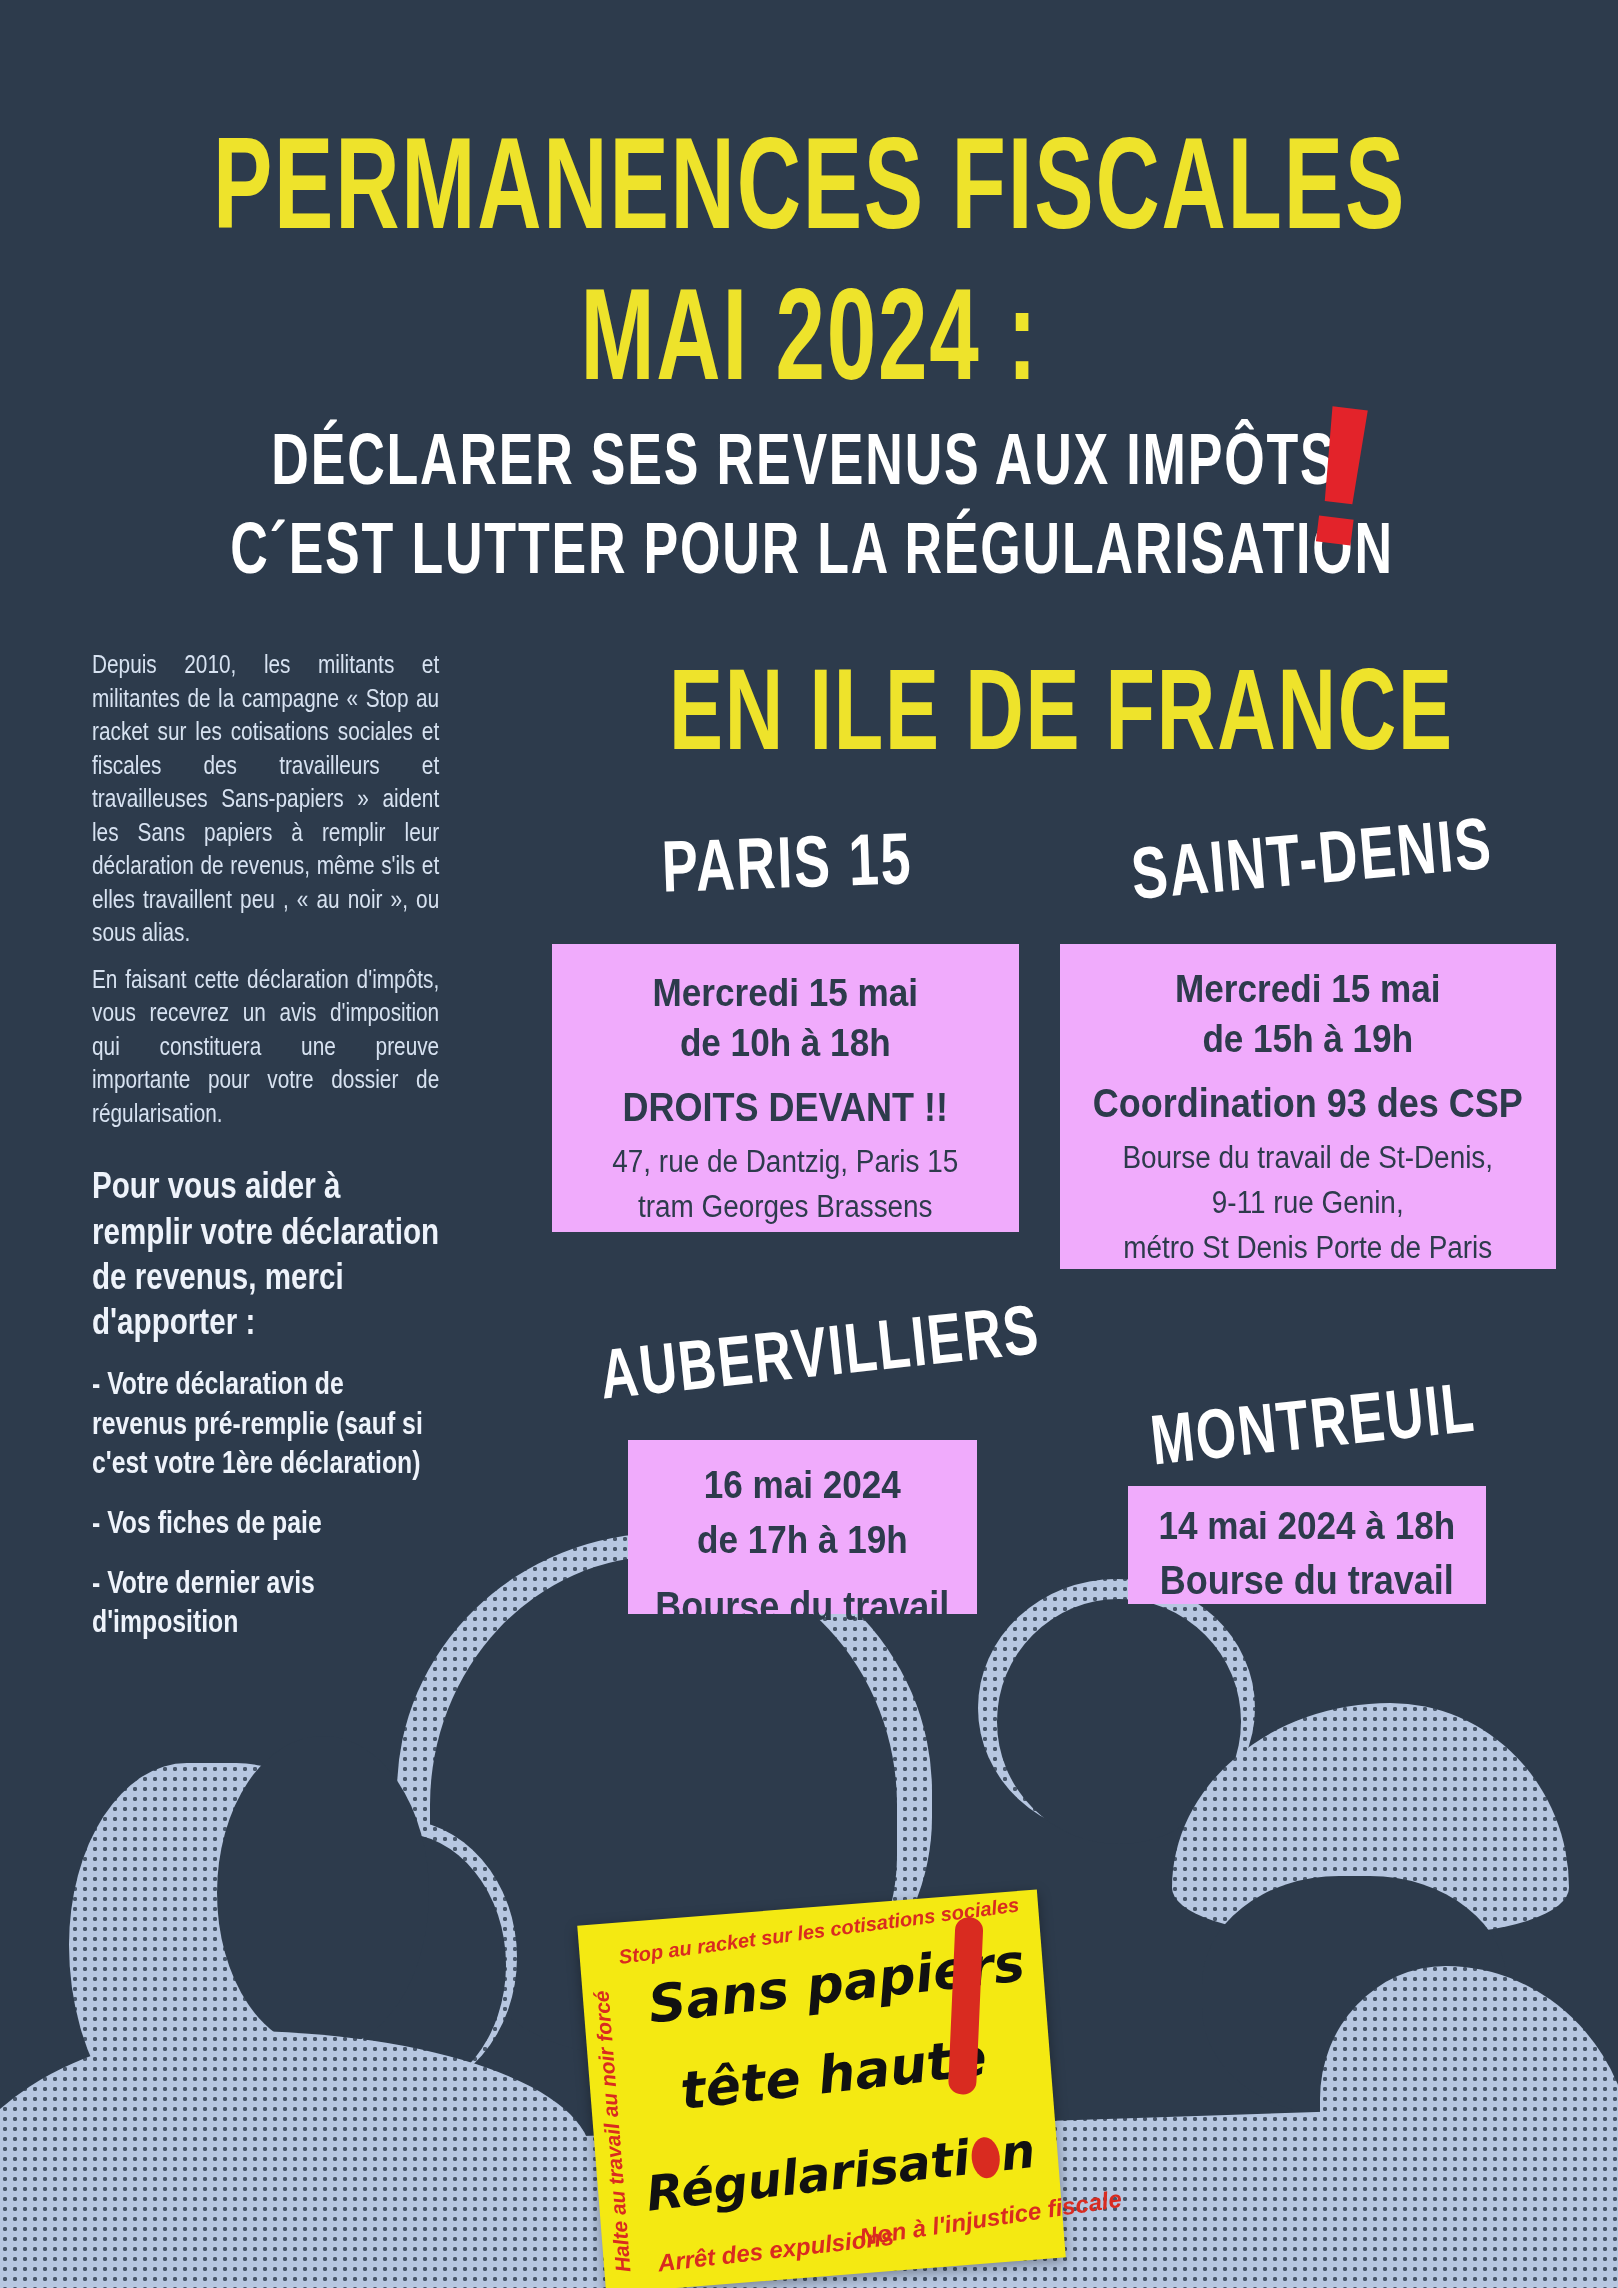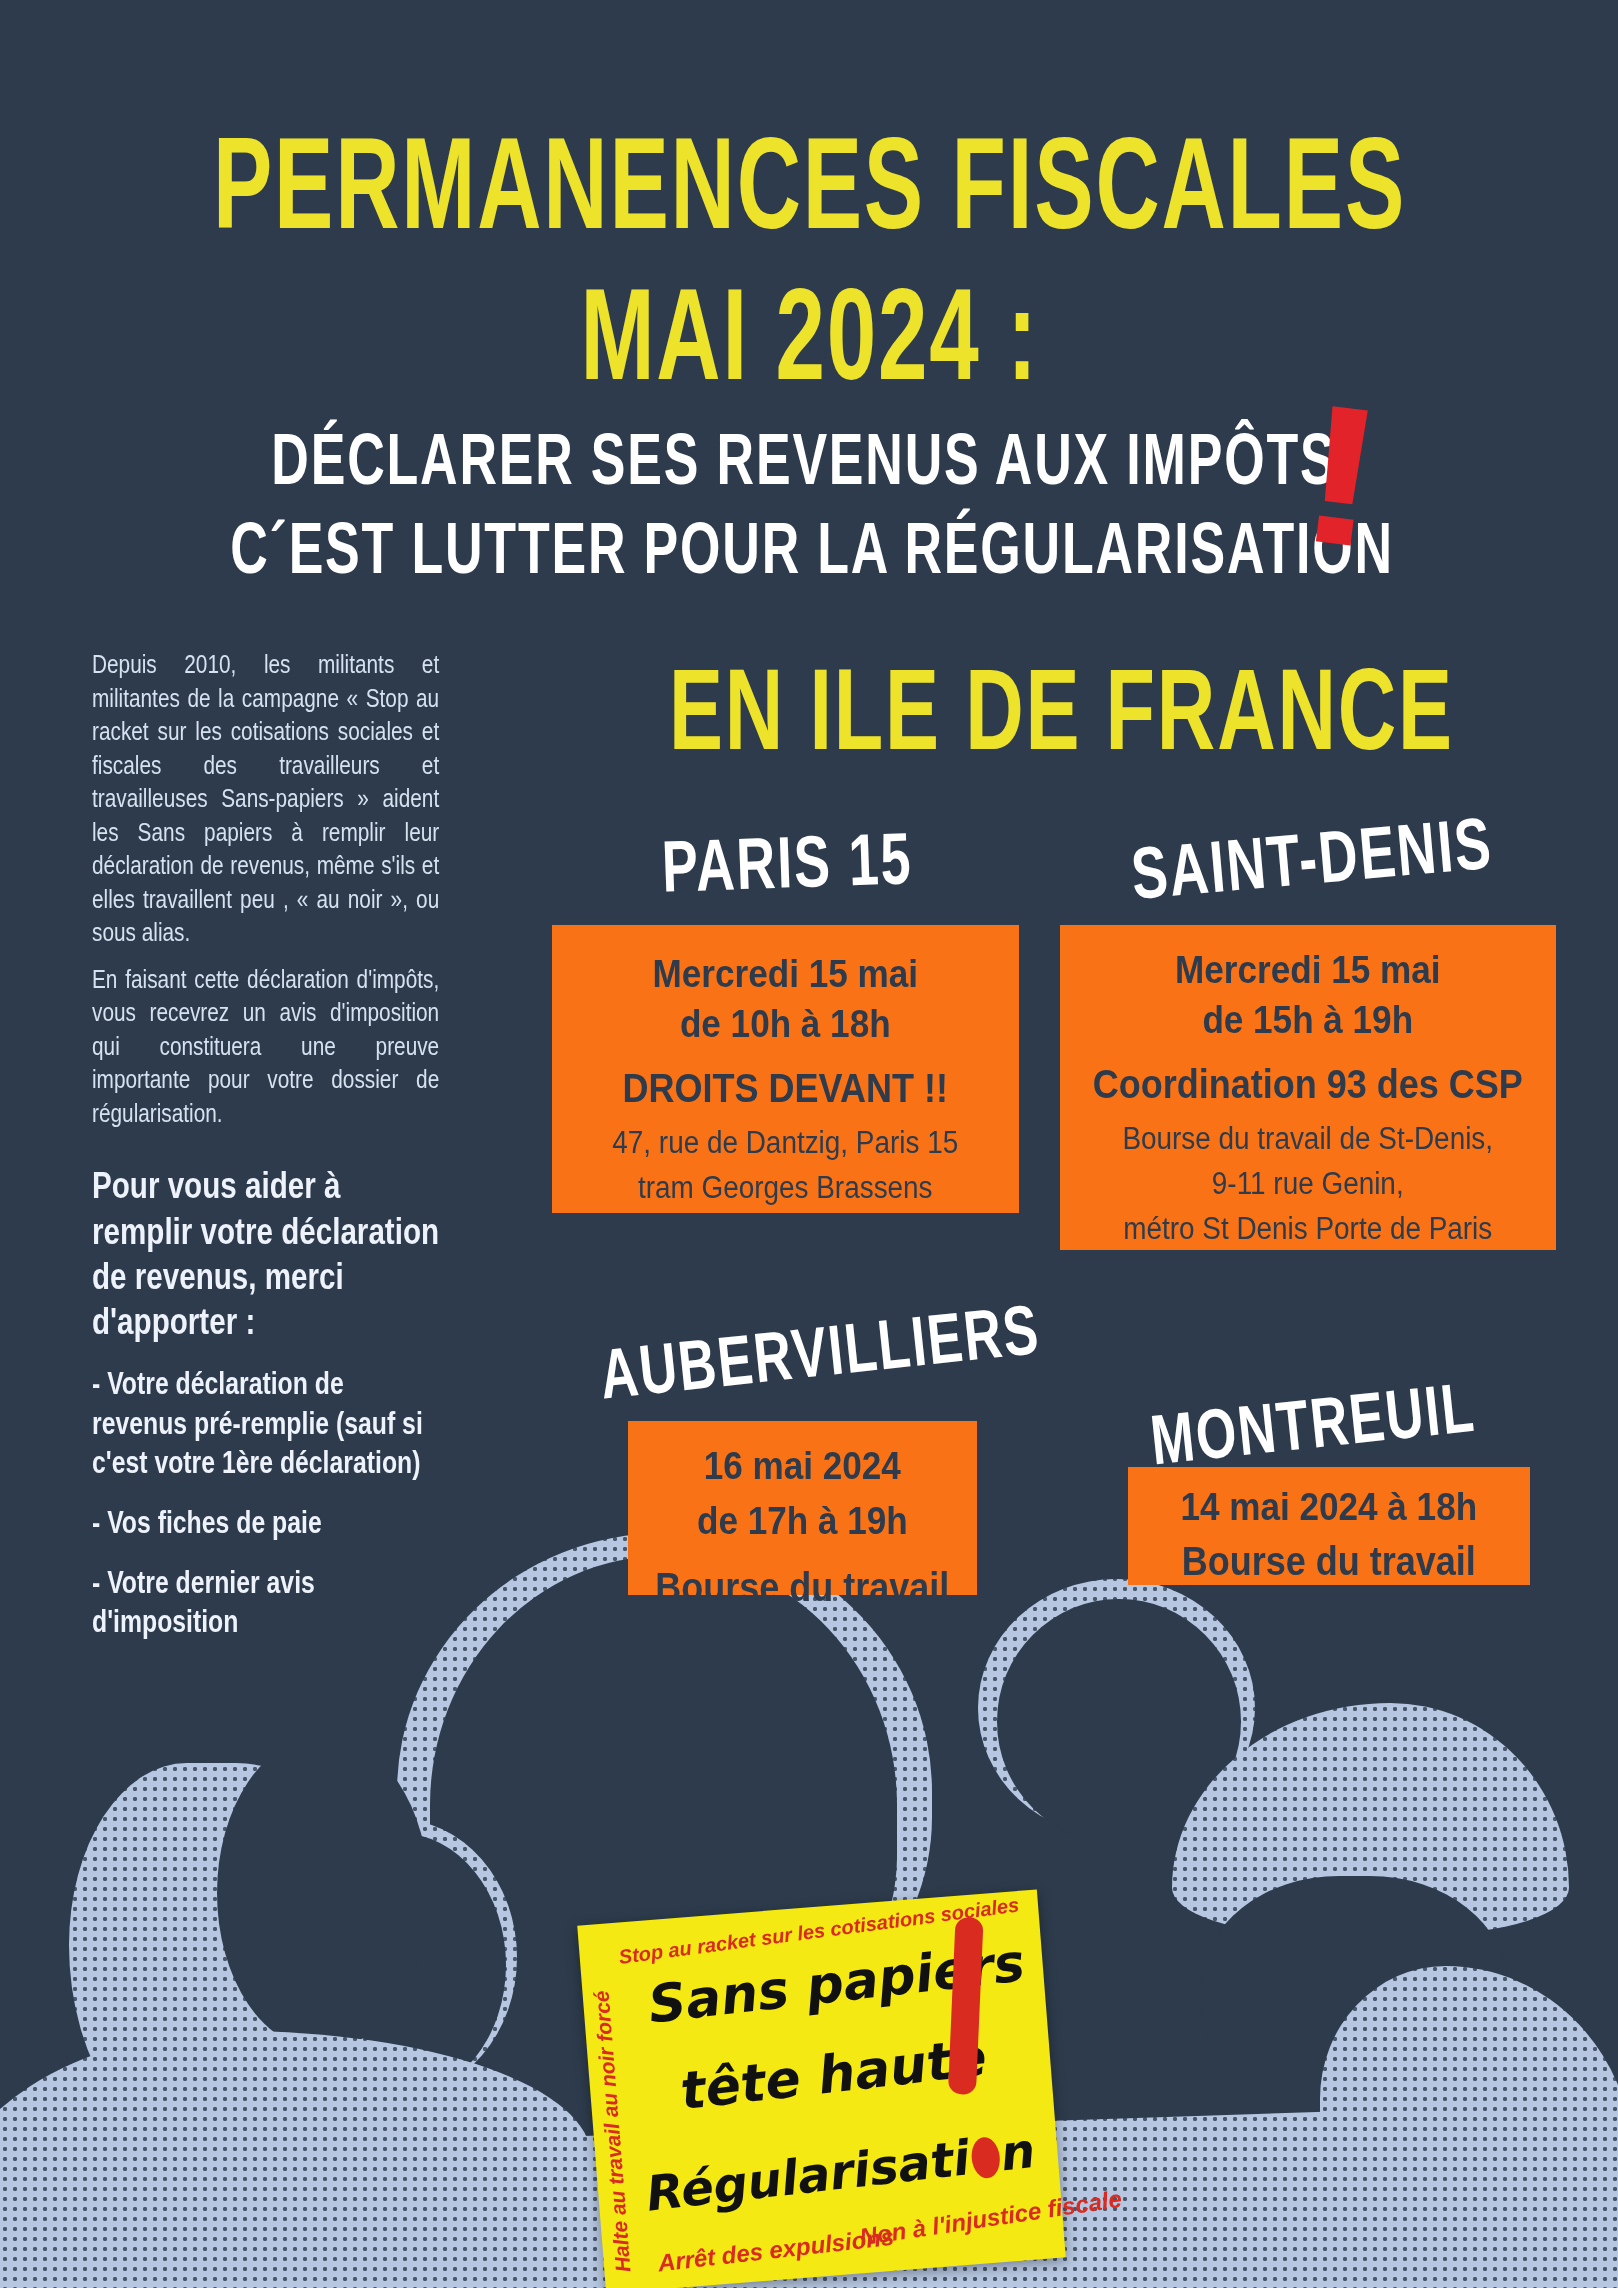--- a/index.html
+++ b/index.html
@@ -37,30 +37,30 @@
     transform:scaleX(0.8); transform-origin:top left; z-index:2;
   }
   #intro p { margin:0 0 13px 0; font-size:26px; line-height:1.29;
              color:#d7e2f1; text-align:justify; }
   #intro .bring-header { margin:33px 0 0 0; font-size:37px; line-height:1.22;
              font-weight:700; color:#eef3fb; text-align:left; }
   #intro .bring-item { margin:20px 0 0 0; font-size:31px; line-height:1.28;
              font-weight:700; color:#eef3fb; text-align:left; }
 
   
-  .card { position:absolute; background:#f97316; color:#2d3b4c; z-index:3; }
+  .card { position:absolute; background:#f0abfc; color:#2d3b4c; z-index:3;margin-top:19px; }
   .card .cond { width:111%; transform:scaleX(0.9); transform-origin:top left; text-align:center; }
   .c-when { font-weight:700; font-size:39px; line-height:1.28; }
   .c-org  { font-weight:700; font-size:40px; line-height:1.2; margin-top:14.8px; }
   .c-reg  { font-size:31px; line-height:1.45; }
   .c-regwrap { margin-top:9.2px; }
   #card-paris { left:552px;  top:925px; width:467px; height:288px; }
   #card-sd    { left:1060px; top:925px; width:496px; height:325px; }
   #card-auber { left:628px;  top:1421px; width:349px; height:174px; }
-  #card-mont  { left:1128px; top:1467px; width:402px; height:118px; }
+  #card-mont  { left:1128px; top:1467px; width:358px; height:118px; }
   #card-paris .cond { padding-top:24px; }
   #card-sd    .cond { padding-top:20px; }
   #card-auber .cond { padding-top:16.6px; }
   #card-auber .c-when { font-size:39px; line-height:1.42; }
   #card-mont  .cond { padding-top:14.8px; }
   #card-mont  .c-org { margin-top:5.5px; }
 
   
   #crowd { position:absolute; left:0; top:1514px; width:1619px; height:775px; z-index:1; }
   .ht { position:absolute; background:#b7c7e1; }

